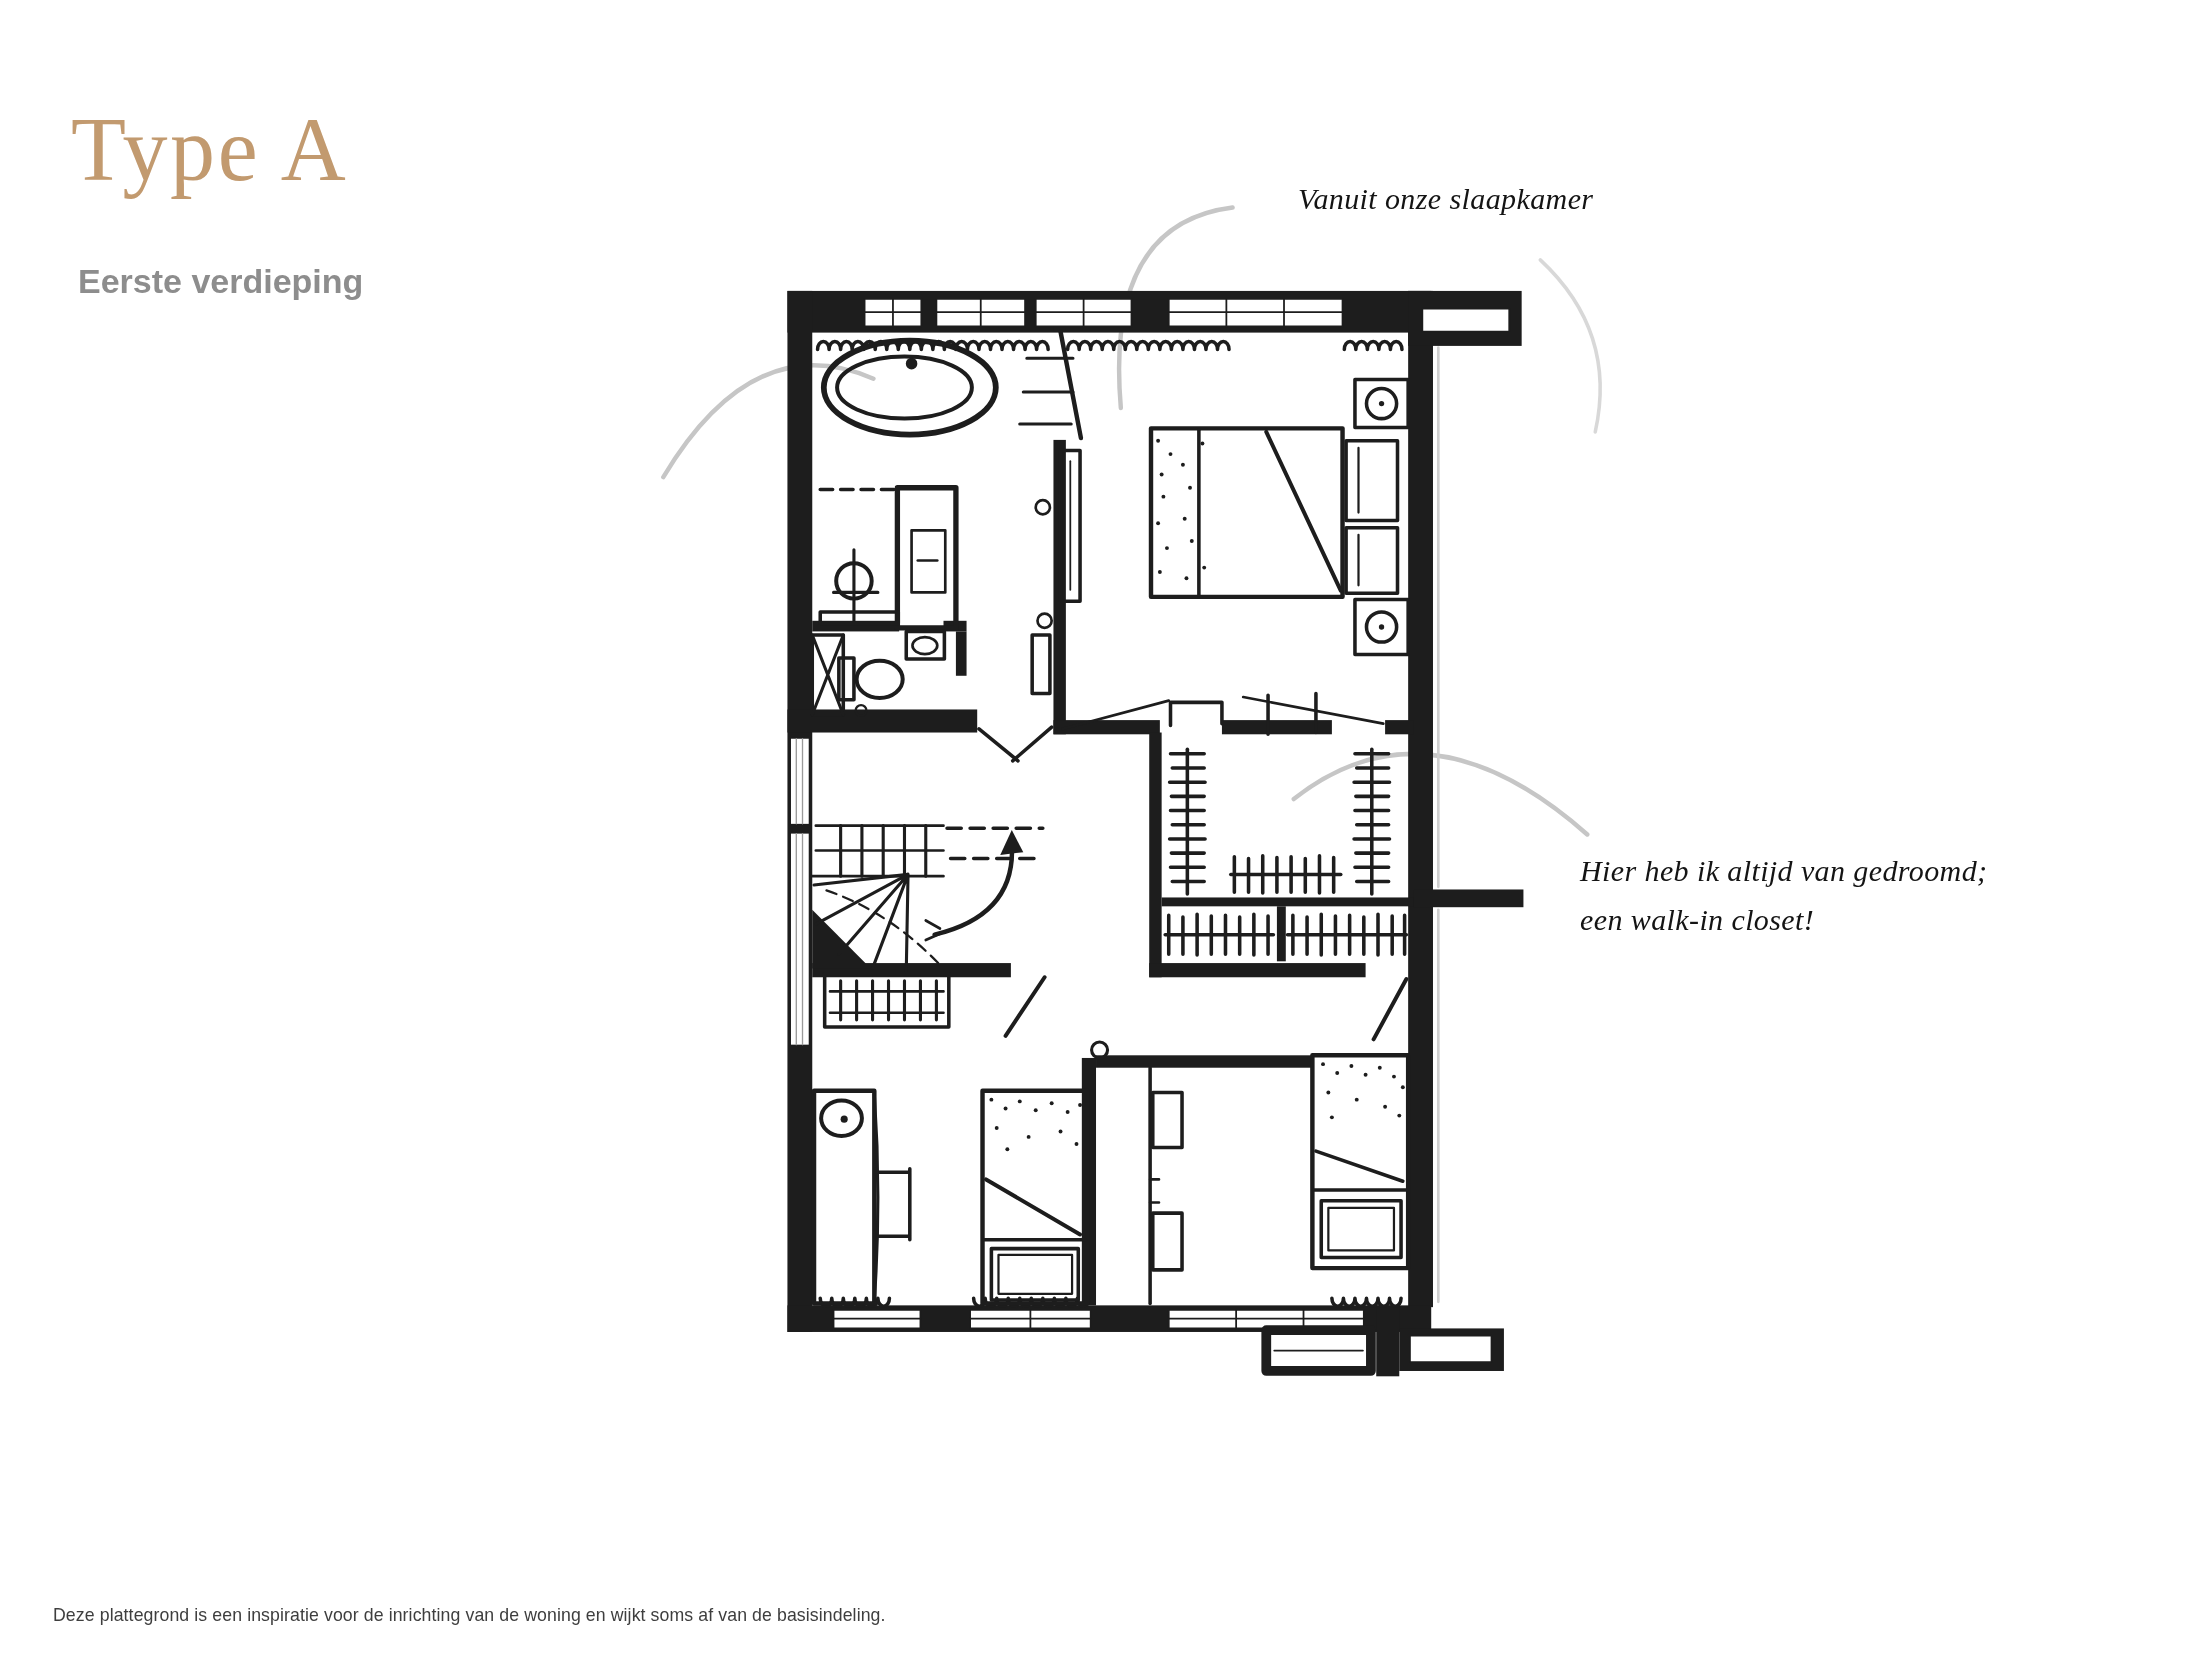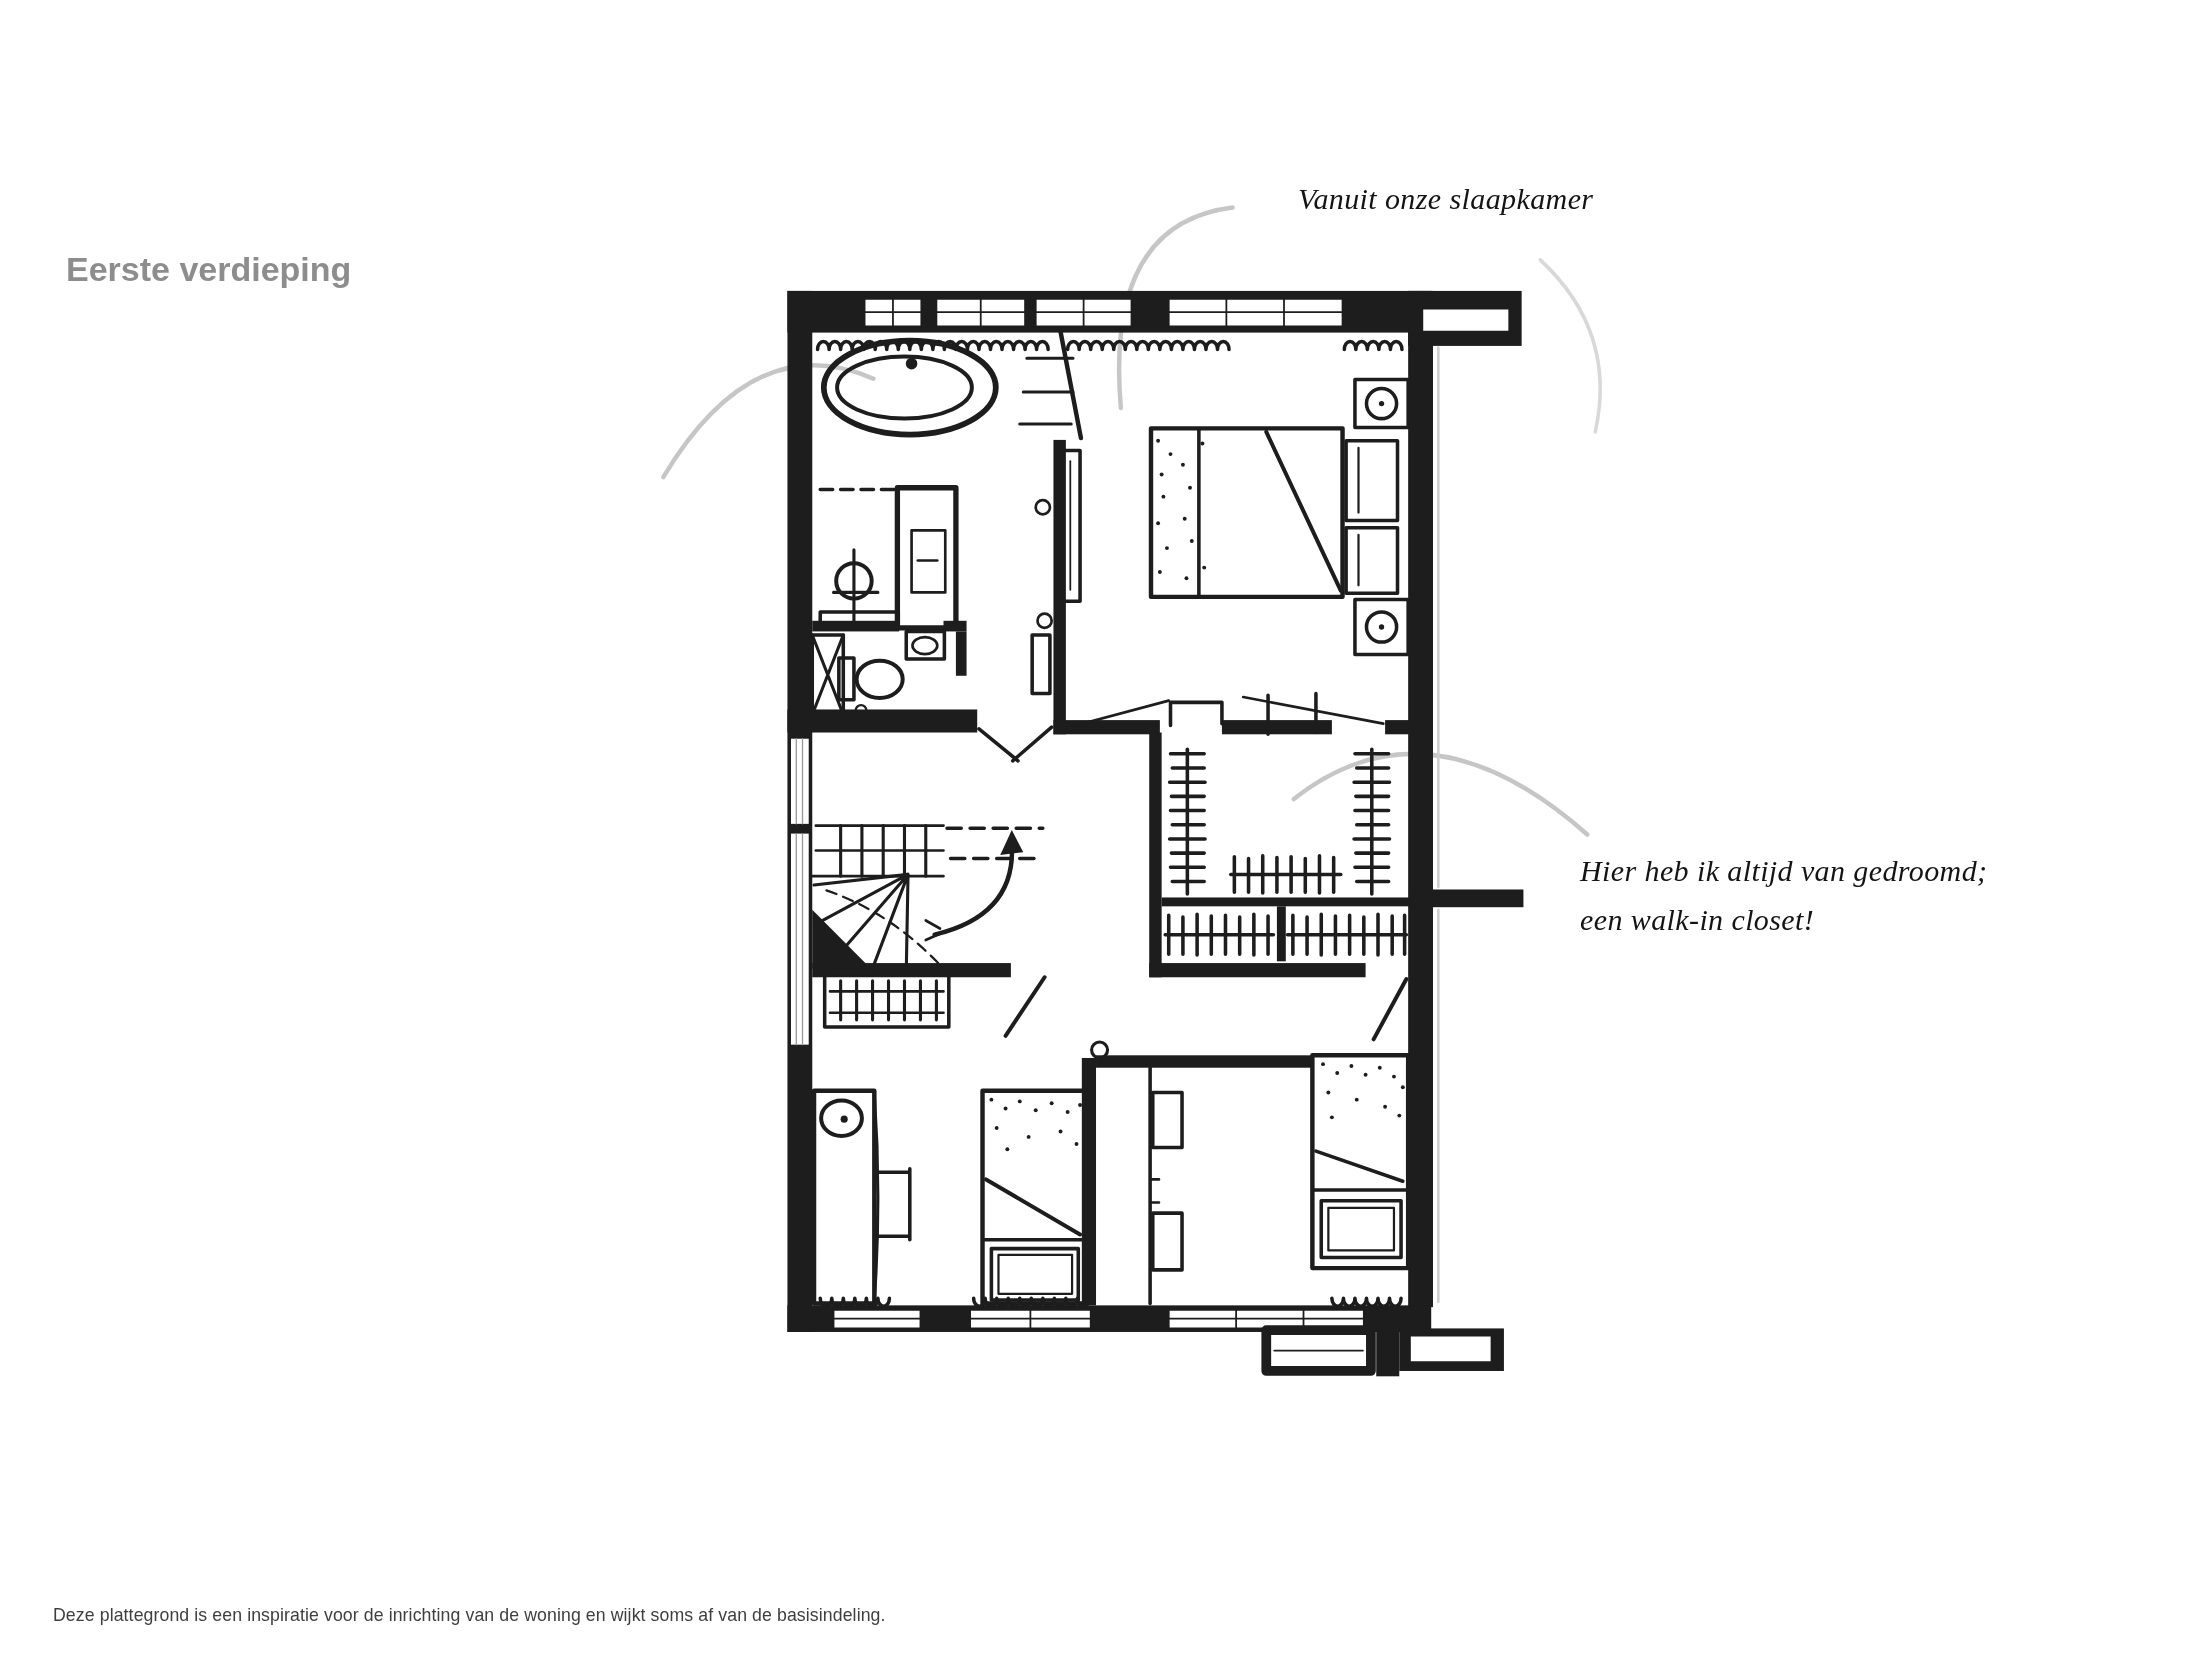--- a/index.html
+++ b/index.html
@@ -2,21 +2,21 @@
 <html style="font-size:14px"><head>
 <meta charset="utf-8">
 <style>
   html,body{margin:0;padding:0;background:#ffffff;}
   #page{position:relative;width:2208px;height:1669px;background:#ffffff;overflow:hidden;
         font-family:"Liberation Sans", sans-serif;}
   #plan-svg{position:absolute;left:0;top:0;width:2208px;height:1669px;}
   .title{position:absolute;left:71px;top:105px;margin:0;
          font-family:"Liberation Serif", serif;font-weight:400;font-size:90px;
          letter-spacing:2.7px;color:#c29a6f;line-height:1;}
-  .subtitle{position:absolute;left:66px;top:252px;margin:0;
+  .subtitle{position:absolute;left:66px;top:252px;margin:12px;
             font-family:"Liberation Sans", sans-serif;font-weight:700;font-size:34px;
             color:#8d8d8d;line-height:1;}
   .annotation{position:absolute;margin:14px;font-family:"Liberation Serif", serif;
               font-style:italic;font-size:30px;color:#141414;line-height:1.62;
               letter-spacing:0.4px;white-space:nowrap;}
   .annotation span{display:block;}
   #annotation-bedroom{left:1284px;top:161px;text-align:left;}
   #annotation-bath{left:381px;top:497px;width:339px;text-align:right;}
   #annotation-closet{left:1566px;top:833px;text-align:left;}
   .footer{position:absolute;left:53px;top:1605px;margin:0;font-size:17.7px;
@@ -263,20 +263,21 @@
           <circle cx="1578" cy="1258" r="2.2"></circle>
           <circle cx="1502" cy="1260" r="2.2"></circle>
       </g>
       <path d="M1484,1298 L1582,1332" stroke-width="4"></path>
       <path d="M1482,1342 H1586" stroke-width="4"></path>
       <rect x="1490" y="1354" width="90" height="64" stroke-width="4"></rect>
       <rect x="1498" y="1362" width="74" height="48" stroke-width="2.5"></rect>
     </g>
   </svg>
 
+  <h1 class="title">Type A</h1>
   <h2 class="subtitle">Eerste verdieping</h2>
 
   <p class="annotation" id="annotation-bedroom">
     <span>Vanuit onze slaapkamer</span>
   </p>
 
 
   <p class="annotation" id="annotation-closet">
     <span>Hier heb ik altijd van gedroomd;</span>
     <span>een walk-in closet!</span>

